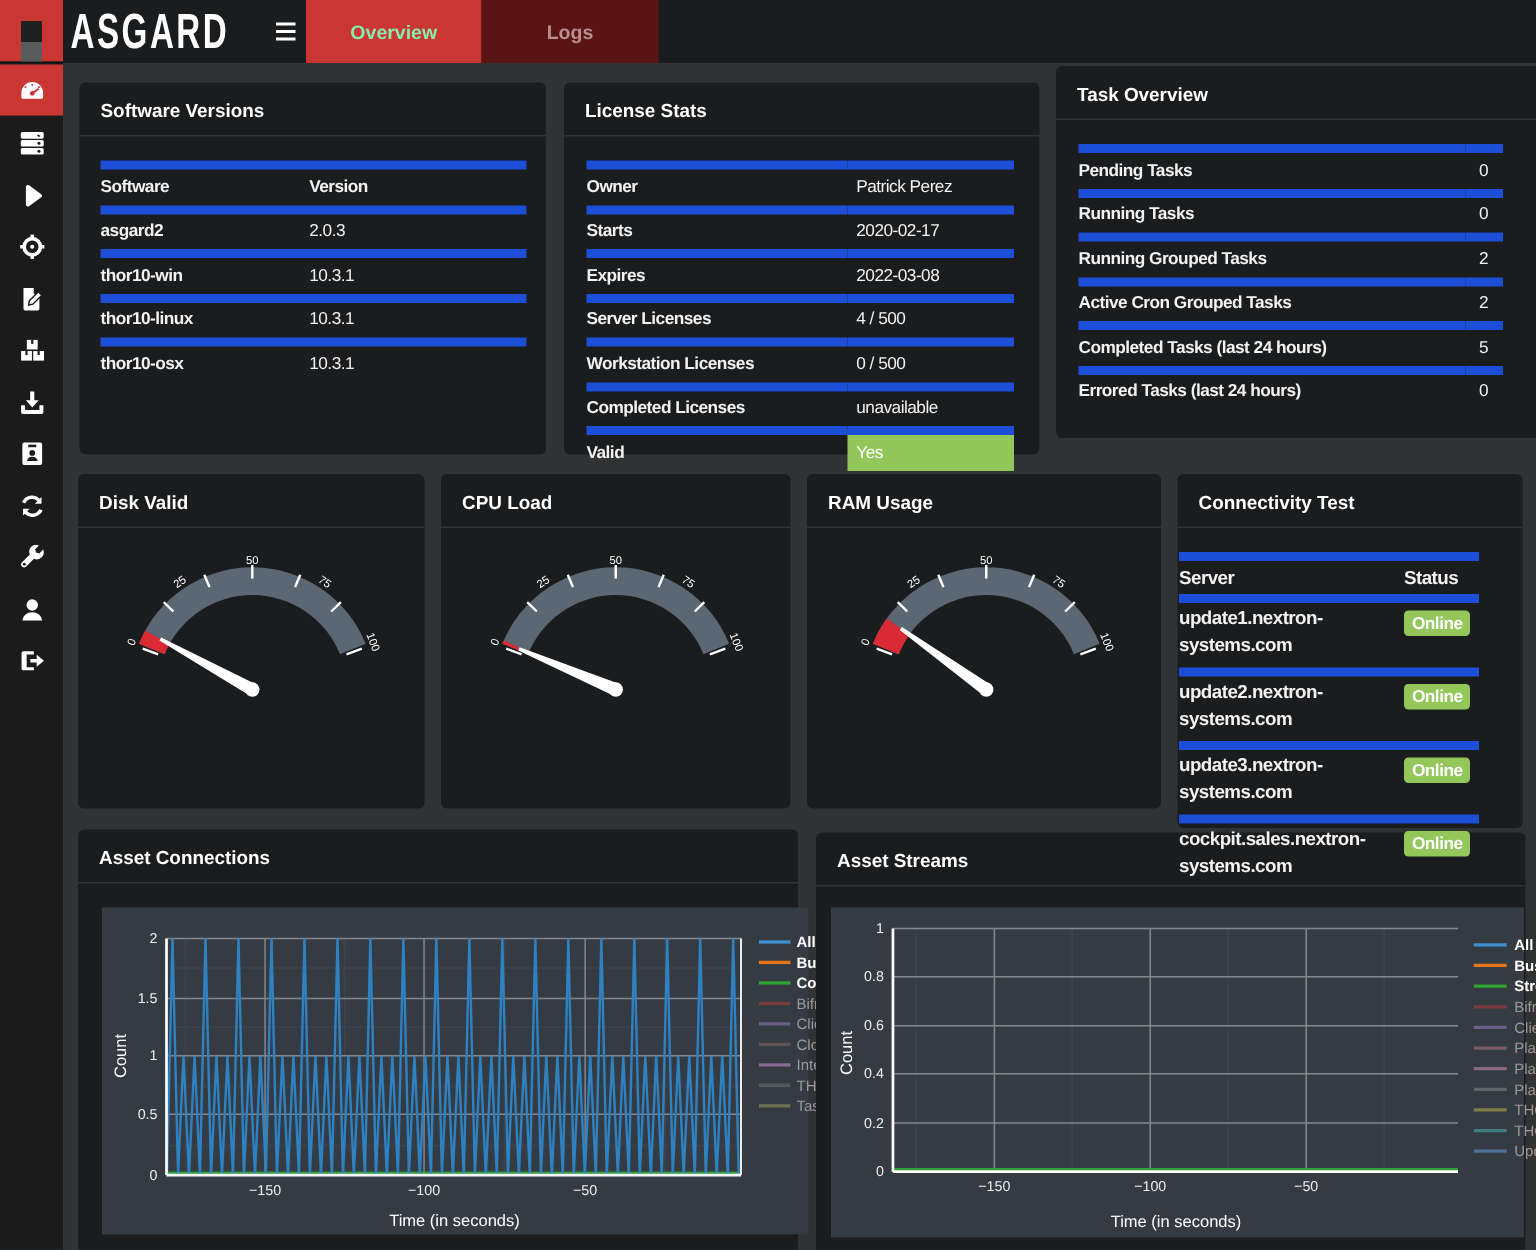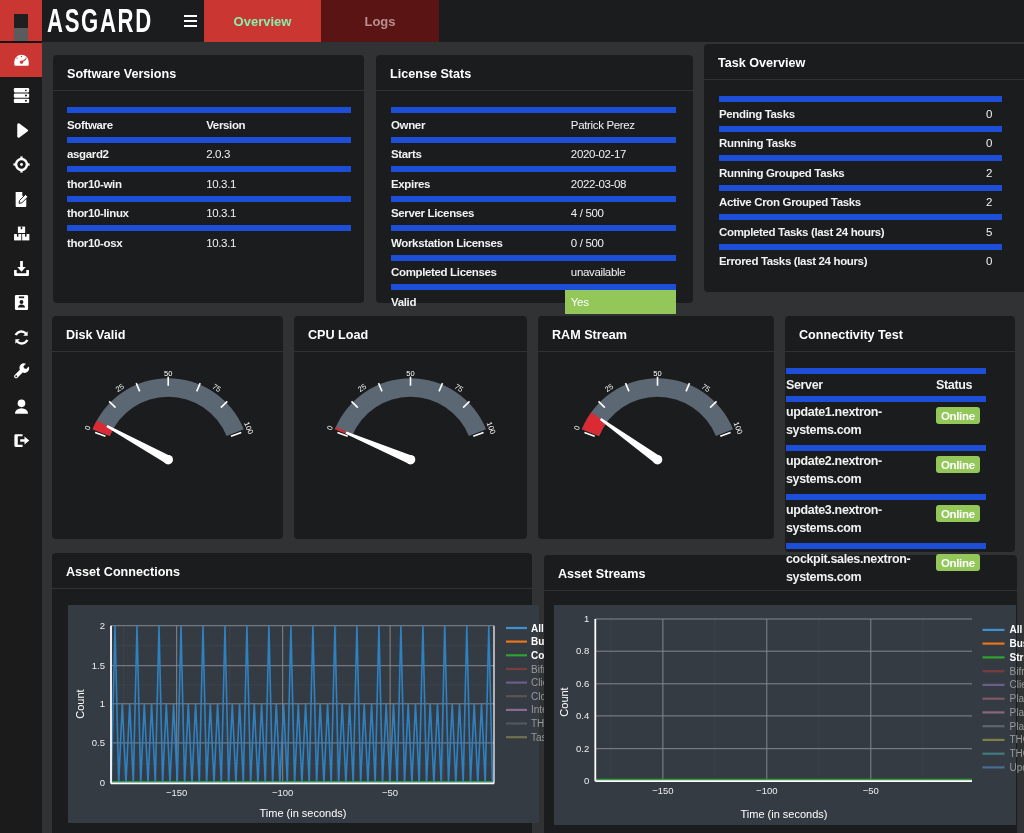--- a/index.html
+++ b/index.html
@@ -7,21 +7,21 @@
 .abs{position:absolute}
 .card{position:absolute;background:#1b1c1d;border-radius:4px}
 .chead{position:absolute;left:14px;top:12px;font-size:12.6px;font-weight:bold;color:#fff;letter-spacing:0}
 .cdiv{position:absolute;left:0;right:0;top:35px;border-top:1px solid #303234}
 table.t{border-collapse:collapse;width:100%;font-size:11.5px;letter-spacing:-.35px;color:#f2f2f2}
 table.t td,table.t th{border-top:6px solid #1d4ed8;height:23.5px;padding:0;text-align:left;font-weight:normal;vertical-align:middle}
 table.t th{font-weight:bold}
 .grn{background:#93c75a;color:#fff;font-weight:bold}
 .v6{padding-left:6px!important}
 .vr{text-align:right!important;font-weight:bold;padding-right:10px!important}
-.pill{display:inline-block;background:#93c75a;color:#fff;font-weight:bold;font-size:11.5px;border-radius:3px;padding:2.5px 5px;min-width:34px;text-align:left;box-sizing:content-box}
+.pill{display:inline-block;background:#93c75a;color:#fff;font-weight:bold;font-size:11.5px;border-radius:3px;padding:2.5px 5px;min-width:34px;text-align:right;box-sizing:content-box}
 .srv{height:34px;line-height:17.5px;padding:2px 0 6px!important}
 .pc{vertical-align:top!important;padding-top:5px!important}
 </style>
 </head>
 <body>
 
 <div class="abs" style="left:0;top:0;width:1024px;height:42px;background:#1b1c1d"></div>
 <div class="abs" style="left:0;top:0;width:42px;height:41px;background:#ca3632"></div>
 <div class="abs" style="left:0;top:41px;width:42px;height:1.5px;background:#151515"></div>
 <div class="abs" style="left:14px;top:14px;width:13.5px;height:13.5px;background:#201f20"></div>
@@ -244,21 +244,21 @@
       <text x="36.48" y="112.18" transform="rotate(-68.5 36.48 112.18)" fill="#fff" font-size="7.5" font-family="Liberation Sans, sans-serif" text-anchor="middle" dominant-baseline="middle">0</text>
       <text x="68.41" y="72.40" transform="rotate(-34.0 68.41 72.40)" fill="#fff" font-size="7.5" font-family="Liberation Sans, sans-serif" text-anchor="middle" dominant-baseline="middle">25</text>
       <text x="116.50" y="57.70" transform="rotate(0.0 116.50 57.70)" fill="#fff" font-size="7.5" font-family="Liberation Sans, sans-serif" text-anchor="middle" dominant-baseline="middle">50</text>
       <text x="164.59" y="72.40" transform="rotate(34.0 164.59 72.40)" fill="#fff" font-size="7.5" font-family="Liberation Sans, sans-serif" text-anchor="middle" dominant-baseline="middle">75</text>
       <text x="196.52" y="112.18" transform="rotate(68.5 196.52 112.18)" fill="#fff" font-size="7.5" font-family="Liberation Sans, sans-serif" text-anchor="middle" dominant-baseline="middle">100</text>
       <polygon points="114.83,147.66 51.51,117.66 52.44,115.45 118.17,139.74" fill="#fff"></polygon>
       <circle cx="116.5" cy="143.7" r="4.8" fill="#fff"></circle>
     </svg>
 </div>
 <div class="card" style="left:538px;top:316px;width:236px;height:223px">
- <div class="chead">RAM Stream</div>
+ <div class="chead">RAM Usage</div>
     <div class="cdiv"></div>
  <svg width="236" height="223" viewBox="0 0 236 223" style="position:absolute;left:0;top:0">
       <path d="M43.93,113.17 A81.5,81.5 0 0 1 195.07,113.17 L177.91,120.10 A63.0,63.0 0 0 0 61.09,120.10 Z" fill="#5b6773"></path>
       <path d="M43.93,113.17 A81.5,81.5 0 0 1 53.23,96.26 L68.27,107.03 A63.0,63.0 0 0 0 61.09,120.10 Z" fill="#da2a33"></path>
       <line x1="66.87" y1="91.68" x2="60.47" y2="85.35" stroke="#fff" stroke-width="1.6"></line>
       <line x1="90.98" y1="75.42" x2="87.51" y2="67.11" stroke="#fff" stroke-width="1.6"></line>
       <line x1="119.50" y1="69.70" x2="119.50" y2="60.70" stroke="#fff" stroke-width="1.6"></line>
       <line x1="148.02" y1="75.42" x2="151.49" y2="67.11" stroke="#fff" stroke-width="1.6"></line>
       <line x1="172.13" y1="91.68" x2="178.53" y2="85.35" stroke="#fff" stroke-width="1.6"></line>
       <line x1="56.74" y1="120.24" x2="46.44" y2="116.38" stroke="#fff" stroke-width="1.6"></line>

